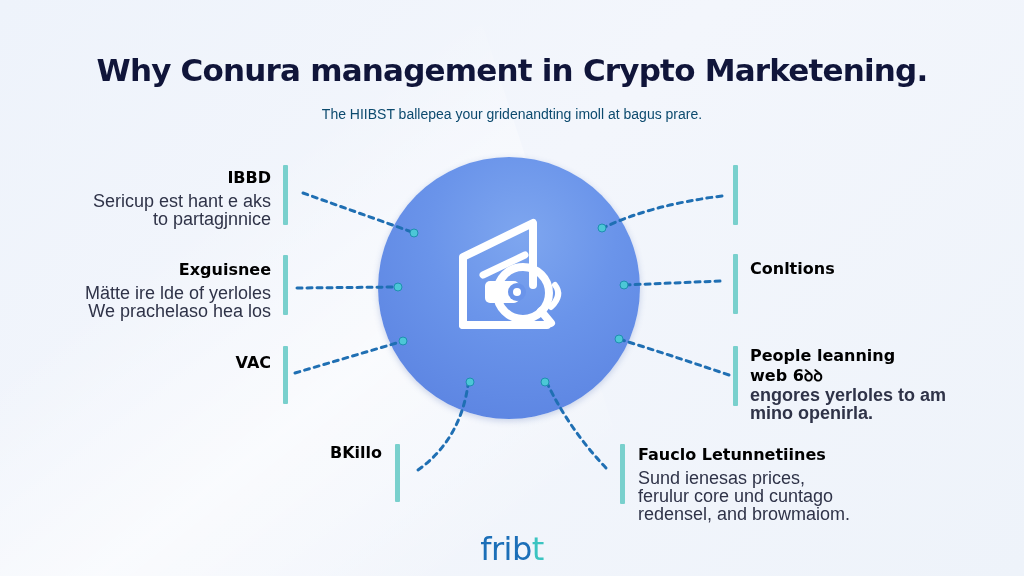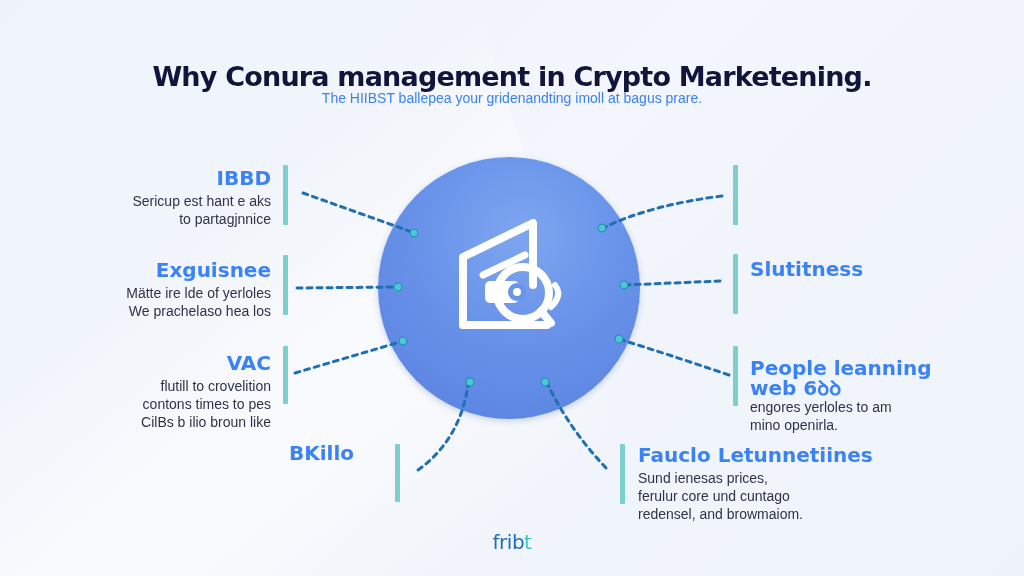--- a/index.html
+++ b/index.html
@@ -11,47 +11,47 @@
   }
   .bg-sweep {
     position:absolute; left:-120px; top:120px; width:700px; height:520px;
     background: linear-gradient(160deg, rgba(255,255,255,0) 30%, rgba(255,255,255,0.55) 60%, rgba(255,255,255,0) 90%);
     transform: rotate(-18deg);
     pointer-events:none;
   }
   .title {
     position:absolute; left:0; top:52px; width:1024px; text-align:center;
     font-family: "DejaVu Sans", sans-serif; font-weight:bold;
-    font-size:27px; letter-spacing:-0.8px; color:#10153a;margin-top:9px;
+    font-size:31px; letter-spacing:-0.8px; color:#10153a;
   }
   .subtitle {
-    position:absolute; left:0; top:90px; width:1024px; text-align:center;
-    font-size:14px; color:#3b82f6;
+    position:absolute; left:0; top:106px; width:1024px; text-align:center;
+    font-size:14px; color:#0c4a6e;
   }
   .circle {
     position:absolute; left:378px; top:157px; width:262px; height:262px; border-radius:50%;
     background: radial-gradient(circle at 55% 30%, #7ea6ef 0%, #6a94ea 40%, #577fdf 100%);
     box-shadow: 0 2px 6px rgba(60,90,170,0.25);
   }
   .logo-icon { position:absolute; left:455px; top:215px; width:115px; height:130px; }
   svg.connectors { position:absolute; left:0; top:0; width:1024px; height:576px; pointer-events:none; }
   .bar {
     position:absolute; width:5px; background:#79d0cd; border-radius:1px;
   }
   .item { position:absolute; }
   .item .head {
-    font-family:"DejaVu Sans", sans-serif; font-weight:bold; font-size:20px; color:#3b82f6;
+    font-family:"DejaVu Sans", sans-serif; font-weight:bold; font-size:16px; color:#000000;
     line-height:20px; margin-bottom:4px;
   }
-  .item .body { font-size:14px; color:#2f3348; line-height:18px; white-space:pre-line; }
+  .item .body { font-size:18px; color:#2f3348; line-height:18px; white-space:pre-line; }
   .item.left { text-align:right; }
   .item.right { text-align:left; }
   .brand {
     position:absolute; left:0; top:530px; width:1024px; text-align:center;
-    font-family:"DejaVu Sans", sans-serif; font-size:20px; color:#1c6fb8; letter-spacing:-0.5px;
+    font-family:"DejaVu Sans", sans-serif; font-size:32px; color:#1c6fb8; letter-spacing:-0.5px;
   }
   .brand .t { color:#3bc4c1; }
 </style>
 </head>
 <body>
 
 <div class="bg-sweep"></div>
 
 <div class="title">Why Conura management  in Crypto Marketening.</div>
 <div class="subtitle">The HIIBST ballepea your gridenandting imoll at bagus prare.</div>
@@ -105,44 +105,41 @@
 <div class="bar" style="left:283px; top:255px; height:60px;"></div>
 <div class="item left" style="right:753px; top:260px; width:220px;">
   <div class="head">Exguisnee</div>
   <div class="body">Mätte ire lde of yerloles
 We prachelaso hea los</div>
 </div>
 
 <div class="bar" style="left:283px; top:346px; height:58px;"></div>
 <div class="item left" style="right:753px; top:353px; width:220px;">
   <div class="head">VAC</div>
-  <div class="body">flutill to crovelition
-contons times to pes
-CilBs b ilio broun like</div>
 </div>
 
 <div class="bar" style="left:395px; top:444px; height:58px;"></div>
-<div class="item left" style="right:670px; top:443px; width:280px;">
+<div class="item left" style="right:642px; top:443px; width:280px;">
   <div class="head">BKillo</div>
 </div>
 
 <div class="bar" style="left:733px; top:165px; height:60px;"></div>
 <div class="item right" style="left:750px; top:170px; width:230px;">
 </div>
 
 <div class="bar" style="left:733px; top:254px; height:60px;"></div>
 <div class="item right" style="left:750px; top:259px; width:230px;">
-  <div class="head">Slutitness</div>
+  <div class="head">Conltions</div>
 </div>
 
 <div class="bar" style="left:733px; top:346px; height:60px;"></div>
 <div class="item right" style="left:750px; top:346px; width:230px;">
-  <div class="head" style="white-space:pre-line;margin-top:12px;">People leanning
+  <div class="head" style="white-space:pre-line;">People leanning
 web 6ꝺꝺ</div>
-  <div class="body" style="margin-top:-4px;">engores yerloles to am
+  <div class="body" style="margin-top:-4px;font-weight:bold;">engores yerloles to am
 mino openirla.</div>
 </div>
 
 <div class="bar" style="left:620px; top:444px; height:60px;"></div>
 <div class="item right" style="left:638px; top:445px; width:260px;">
   <div class="head">Fauclo Letunnetiines</div>
   <div class="body">Sund ienesas prices,
 ferulur core und cuntago
 redensel, and browmaiom.</div>
 </div>

